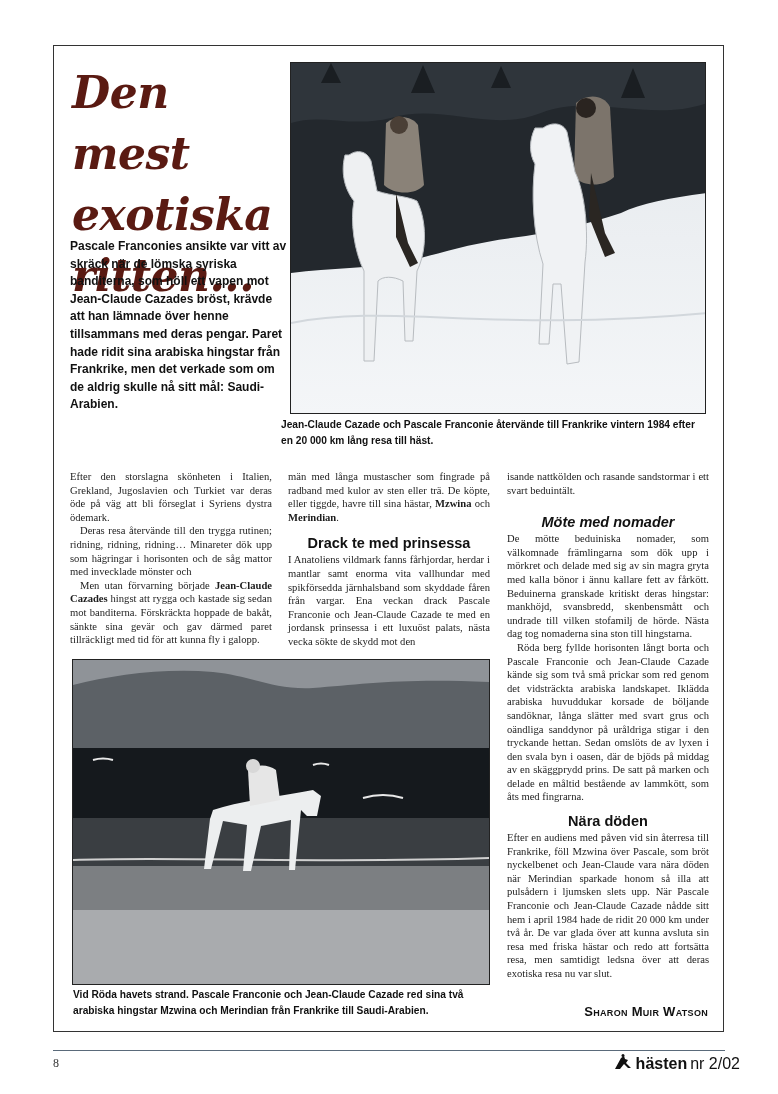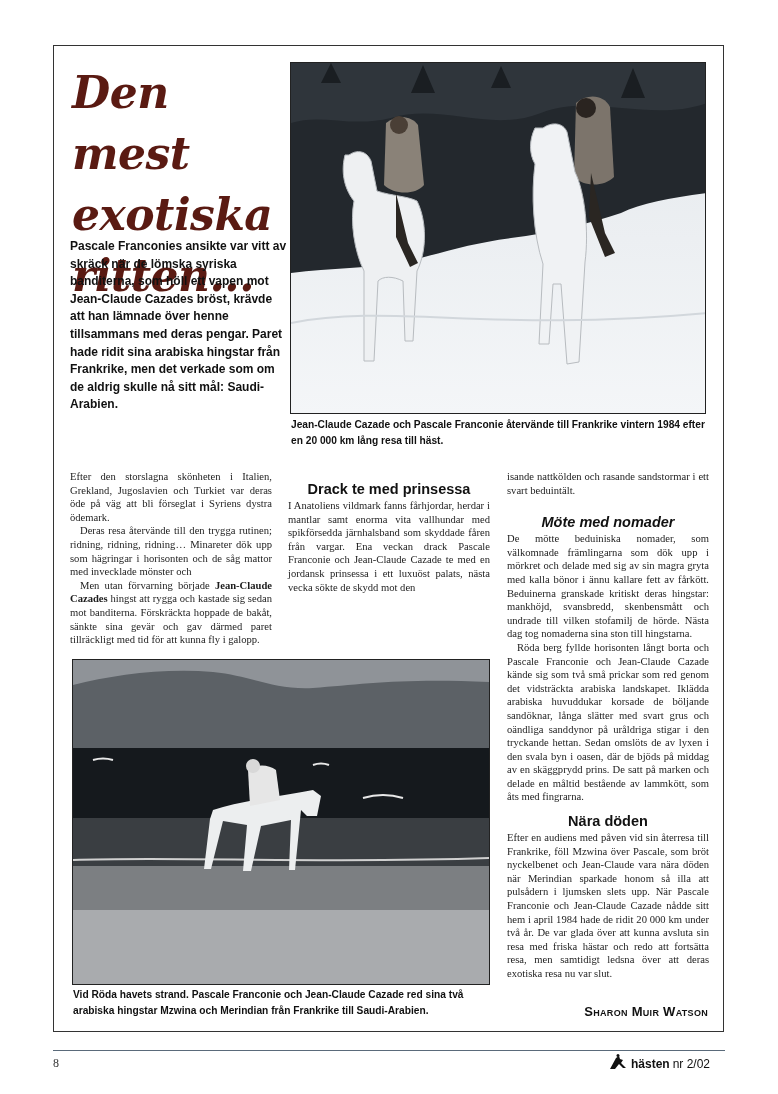--- a/index.html
+++ b/index.html
@@ -9,29 +9,29 @@
   .ingress { position: absolute; left: 70px; top: 238px; width: 218px; font-family: "Liberation Sans", sans-serif; font-weight: bold; font-size: 12px; line-height: 17.6px; color: #111; }
   .body-col { position: absolute; font-size: 10.6px; line-height: 13.6px; text-align: justify; color: #1c1c1c; }
   .body-col p { margin: 0; text-indent: 0; }
   .body-col p.indent { text-indent: 10px; }
   .body-col b { font-weight: bold; }
   .col1 { left: 70px; top: 470px; width: 202px; }
   .col2 { left: 288px; top: 470px; width: 202px; }
   .col3 { left: 507px; top: 470px; width: 202px; }
   .subhead { font-family: "Liberation Sans", sans-serif; font-weight: bold; font-size: 14.5px; line-height: 18px; text-align: center; margin: 4px 0 1px 0; color: #111; }
   .caption { position: absolute; font-family: "Liberation Sans", sans-serif; font-weight: bold; font-size: 10.2px; line-height: 16px; color: #111; }
-  .cap1 { left: 291px; top: 417px; width: 420px; }
+  .cap1 { left: 281px; top: 417px; width: 420px; }
   .cap2 { left: 73px; top: 987px; width: 420px; }
   .byline { position: absolute; right: 70px; top: 1004px; font-family: "Liberation Sans", sans-serif; font-weight: bold; font-size: 13px; font-variant: small-caps; letter-spacing: 0.3px; color: #111; }
   .photo { position: absolute; overflow: hidden; border: 1px solid #222; box-sizing: border-box; }
   .photo1 { left: 290px; top: 62px; width: 416px; height: 352px; background: #e9ecef; }
   .photo2 { left: 72px; top: 659px; width: 418px; height: 326px; background: #888; }
   .footer-rule { position: absolute; left: 53px; top: 1050px; width: 672px; height: 1px; background: #5a6a7a; }
   .page-num { position: absolute; left: 53px; top: 1056px; font-size: 12px; color: #333; }
-  .mag { position: absolute; right: 68px; top: 1054px; font-family: "Liberation Sans", sans-serif; font-size: 12px; color: #111; display: flex; align-items: center; gap: 3px; }
+  .mag { position: absolute; right: 38px; top: 1054px; font-family: "Liberation Sans", sans-serif; font-size: 16px; color: #111; display: flex; align-items: center; gap: 3px; }
   .mag b { font-weight: bold; }
 </style>
 </head>
 <body>
 
 <div class="frame"></div>
 
 <h1 class="headline" style="margin:0;">
   <span>Den mest</span><br>
   <span>exotiska</span><br>
@@ -71,20 +71,21 @@
 </div>
 <div class="caption cap1">Jean-Claude Cazade och Pascale Franconie återvände till Frankrike vintern 1984 efter en 20 000 km lång resa till häst.</div>
 
 <div class="body-col col1">
   <p>Efter den storslagna skönheten i Italien, Grekland, Jugoslavien och Turkiet var deras öde på väg att bli förseglat i Syriens dystra ödemark.</p>
   <p class="indent">Deras resa återvände till den trygga rutinen; ridning, ridning, ridning… Minareter dök upp som hägringar i horisonten och de såg mattor med invecklade mönster och</p>
   <p class="indent"><span>Men utan förvarning började </span><b>Jean-Claude Cazades</b><span> hingst att rygga och kastade sig sedan mot banditerna. Förskräckta hoppade de bakåt, sänkte sina gevär och gav därmed paret tillräckligt med tid för att kunna fly i galopp.</span></p>
 </div>
 
 <div class="body-col col2">
+  <p><span>män med långa mustascher som fingrade på radband med kulor av sten eller trä. De köpte, eller tiggde, havre till sina hästar, </span><b>Mzwina</b><span> och </span><b>Merindian</b><span>.</span></p>
   <div class="subhead" style="margin-top:10px;">Drack te med prinsessa</div>
   <p>I Anatoliens vildmark fanns fårhjordar, herdar i mantlar samt enorma vita vallhundar med spikförsedda järnhalsband som skyddade fåren från vargar. Ena veckan drack Pascale Franconie och Jean-Claude Cazade te med en jordansk prinsessa i ett luxuöst palats, nästa vecka sökte de skydd mot den</p>
 </div>
 
 <div class="body-col col3">
   <p>isande nattkölden och rasande sandstormar i ett svart beduintält.</p>
   <div class="subhead" style="margin-top:16px;font-style:italic;">Möte med nomader</div>
   <p>De mötte beduiniska nomader, som välkomnade främlingarna som dök upp i mörkret och delade med sig av sin magra gryta med kalla bönor i ännu kallare fett av fårkött. Beduinerna granskade kritiskt deras hingstar: mankhöjd, svansbredd, skenbensmått och undrade till vilken stofamilj de hörde. Nästa dag tog nomaderna sina ston till hingstarna.</p>
   <p class="indent">Röda berg fyllde horisonten långt borta och Pascale Franconie och Jean-Claude Cazade kände sig som två små prickar som red genom det vidsträckta arabiska landskapet. Iklädda arabiska huvuddukar korsade de böljande sandöknar, långa slätter med svart grus och oändliga sanddynor på uråldriga stigar i den tryckande hettan. Sedan omslöts de av lyxen i den svala byn i oasen, där de bjöds på middag av en skäggprydd prins. De satt på marken och delade en måltid bestående av lammkött, som åts med fingrarna.</p>
   <div class="subhead" style="margin-top:8px;">Nära döden</div>

